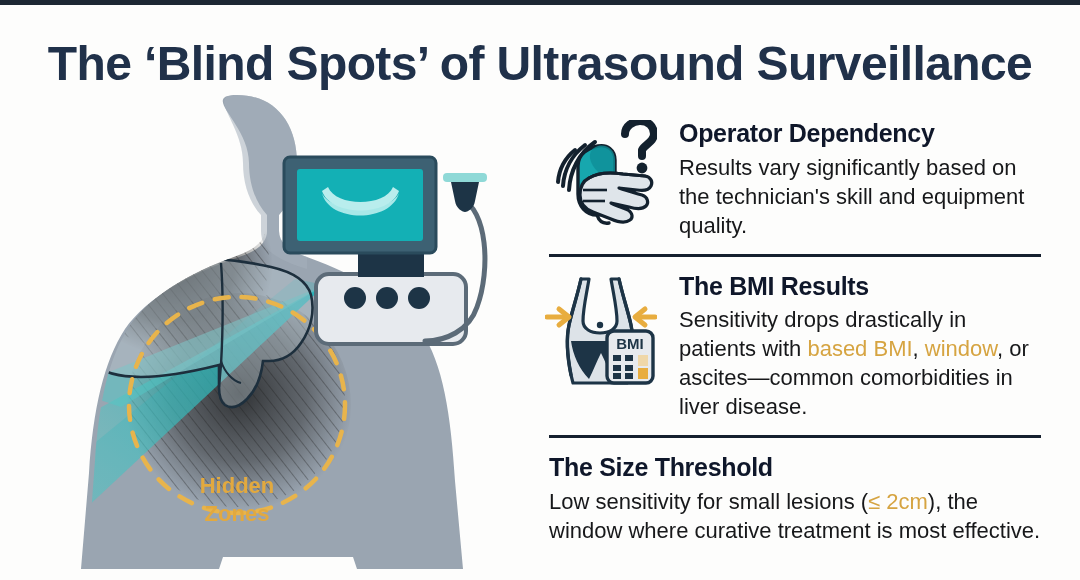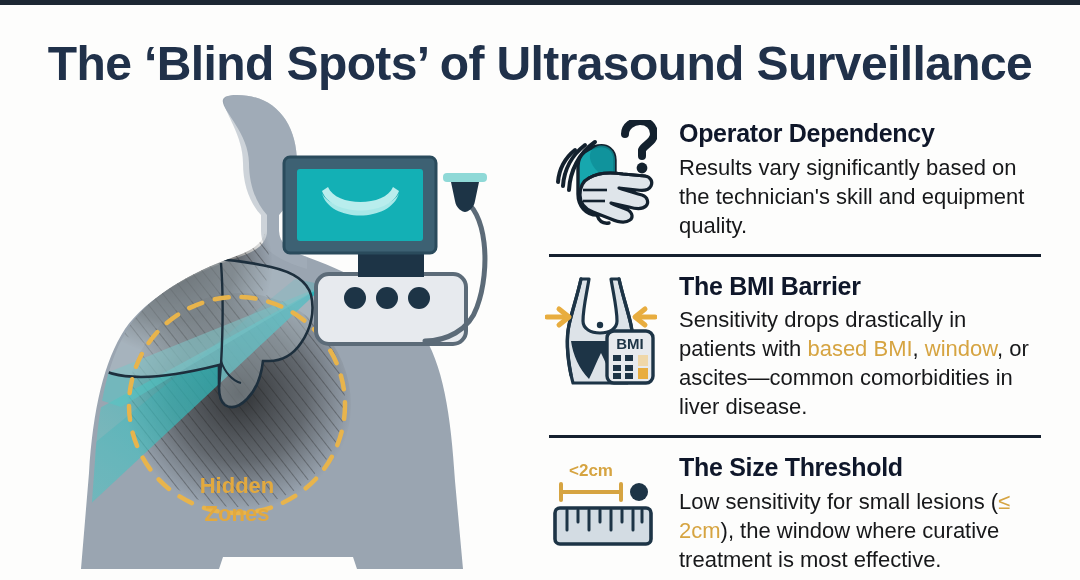--- a/index.html
+++ b/index.html
@@ -287,52 +287,28 @@
           <rect x="80" y="82" width="8" height="6" fill="#1d3446"></rect>
           <rect x="68" y="92" width="8" height="6" fill="#1d3446"></rect>
           <rect x="80" y="92" width="8" height="6" fill="#1d3446"></rect>
           <rect x="68" y="100" width="8" height="6" fill="#1d3446"></rect>
           <rect x="80" y="100" width="8" height="6" fill="#1d3446"></rect>
           <rect x="93" y="82" width="10" height="11" fill="#efd7a8"></rect>
           <rect x="93" y="95" width="10" height="11" fill="#e8ad3f"></rect>
         </svg>
       </div>
       <div class="sec-text">
-        <h2 class="sec-heading">The BMI Barrier</h2>
+        <h2 class="sec-heading">The BMI Results</h2>
         <p class="sec-body"><span>Sensitivity drops drastically in patients with </span><span class="hl">based BMI</span><span>, </span><span class="hl">window</span><span>, or ascites—common comorbidities in liver disease.</span></p>
       </div>
     </div>
 
     <div class="divider"></div>
 
     <div class="section" id="sec3">
-      <div class="sec-icon">
-        <svg width="112" height="96" viewBox="0 0 112 96" xmlns="http://www.w3.org/2000/svg">
-
-          <text x="46" y="22" text-anchor="middle" font-family="Liberation Sans, sans-serif" font-size="17" font-weight="bold" fill="#d6a441">&lt;2cm</text>
-
-          <path d="M16,38 L76,38" stroke="#d6a441" stroke-width="4" stroke-linecap="round"></path>
-          <path d="M16,30 L16,46" stroke="#d6a441" stroke-width="4" stroke-linecap="round"></path>
-          <path d="M76,30 L76,46" stroke="#d6a441" stroke-width="4" stroke-linecap="round"></path>
-
-          <circle cx="94" cy="38" r="9" fill="#1d3446"></circle>
-
-          <rect x="10" y="54" width="96" height="36" rx="5" fill="#d3dce3" stroke="#1d3446" stroke-width="3.6"></rect>
-          <g stroke="#1d3446" stroke-width="3" stroke-linecap="round">
-            <line x1="22" y1="56" x2="22" y2="76"></line>
-            <line x1="33" y1="56" x2="33" y2="68"></line>
-            <line x1="44" y1="56" x2="44" y2="76"></line>
-            <line x1="55" y1="56" x2="55" y2="68"></line>
-            <line x1="66" y1="56" x2="66" y2="76"></line>
-            <line x1="77" y1="56" x2="77" y2="68"></line>
-            <line x1="88" y1="56" x2="88" y2="76"></line>
-            <line x1="97" y1="56" x2="97" y2="68"></line>
-          </g>
-        </svg>
-      </div>
       <div class="sec-text">
         <h2 class="sec-heading">The Size Threshold</h2>
         <p class="sec-body"><span>Low sensitivity for small lesions (</span><span class="hl">≤ 2cm</span><span>), the window where curative treatment is most effective.</span></p>
       </div>
     </div>
 
   </div>
 </div>
 
 </body></html>

